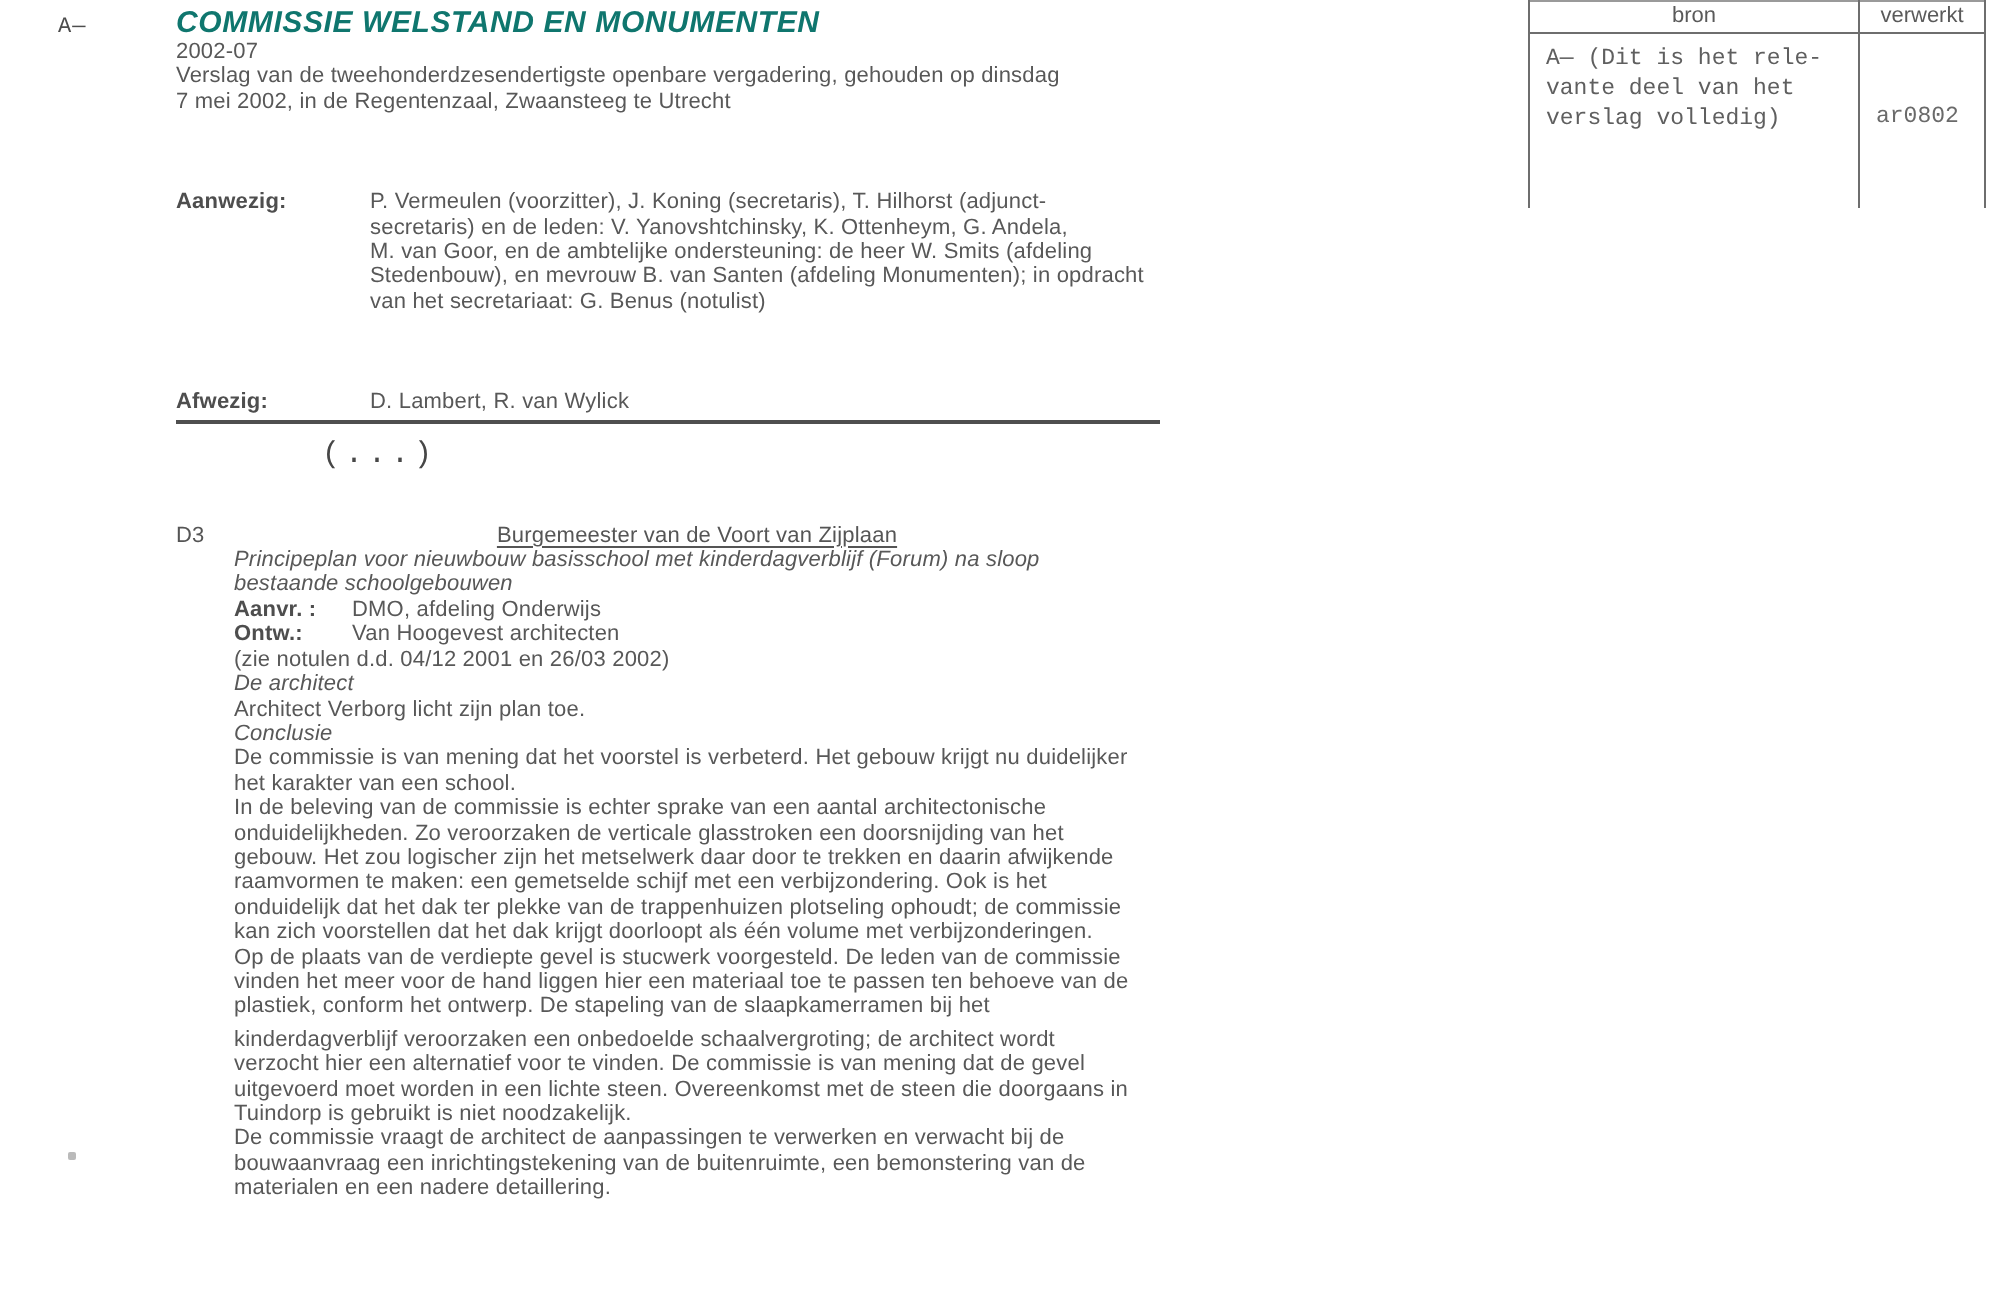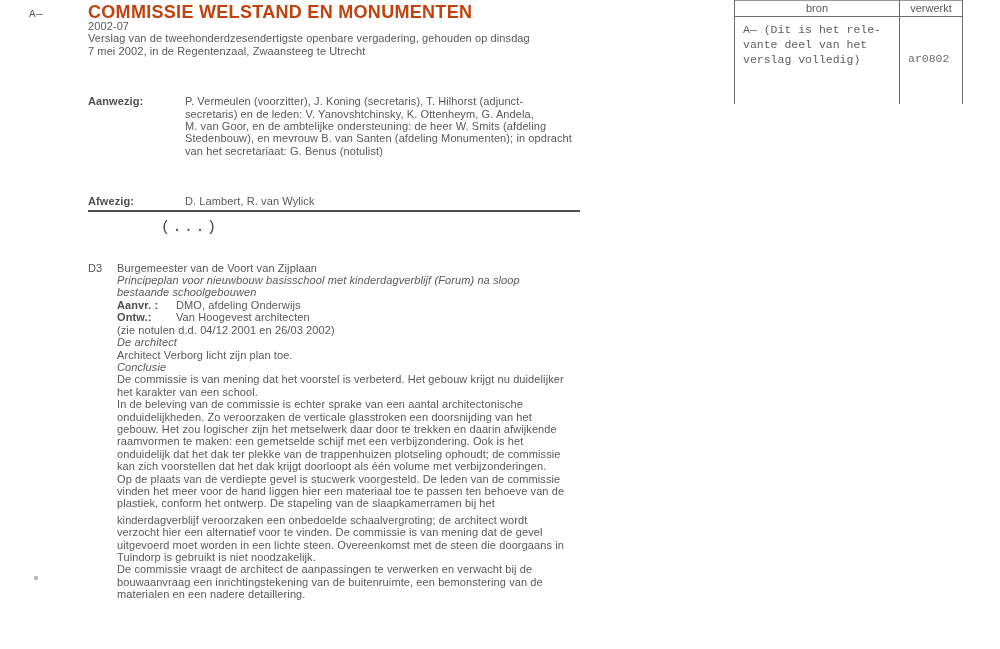--- a/index.html
+++ b/index.html
@@ -31,25 +31,26 @@
   .doc {
     position: absolute;
     left: 88px; top: 4px;
     width: 492px;
     font-size: 11px;
     line-height: 12.4px;
     color: #585858;
     letter-spacing: 0.1px;
   }
   .doc-title {
-    font-size: 18px;
+    font-size: 15px;
     font-weight: bold;
     letter-spacing: 0.3px;
-    color: #c2410c;
+    color: #0f766e;
     line-height: 16px;
+    font-style: italic;
   }
   .tline { min-height: 12.4px; white-space: nowrap; }
   .att-row { display: flex; margin-top: 38px; }
   .att-label {
     width: 97px;
     flex: 0 0 97px;
     font-weight: bold;
     color: #4e4e4e;
   }
   .att-lines { flex: 1; }
@@ -68,36 +69,38 @@
     height: 20px;
   }
   .item-row { display: flex; margin-top: 20px; }
   .item-code {
     width: 29px;
     flex: 0 0 29px;
     color: #555555;
   }
   .item-content { flex: 1; width: 461px; }
   .item-title {
+    text-decoration: underline;
     text-underline-offset: 2px;
     color: #555555;
+    text-align: center;
   }
   .italic { font-style: italic; }
   .field-label {
     display: inline-block;
     width: 59px;
     font-weight: bold;
     color: #4e4e4e;
   }
   .para-gap { margin-top: 4px; }
 
   
   .log-table {
     position: absolute;
-    left: 734px; top: 0;
+    left: 764px; top: 0;
     width: 199px; height: 104px;
   }
   .log-table .v-border {
     position: absolute;
     top: 0; width: 1px; height: 104px;
     background: #6e6e6e;
   }
   .log-table .v-left   { left: 0; }
   .log-table .v-mid    { left: 165px; }
   .log-table .v-right  { left: 228px; }

